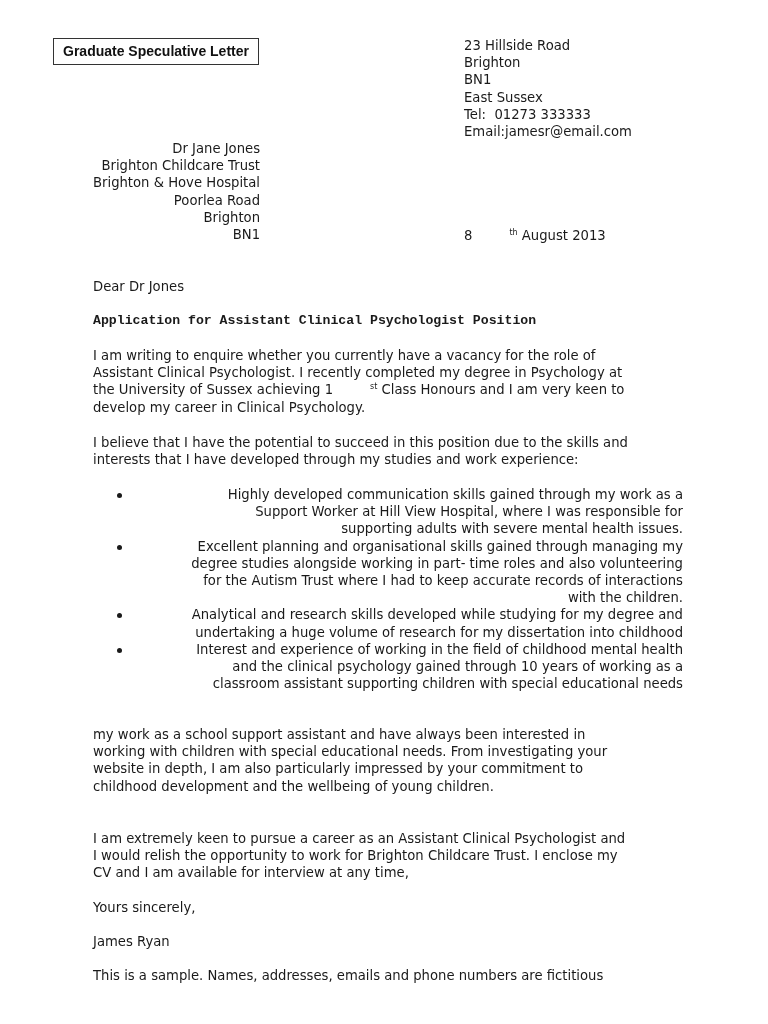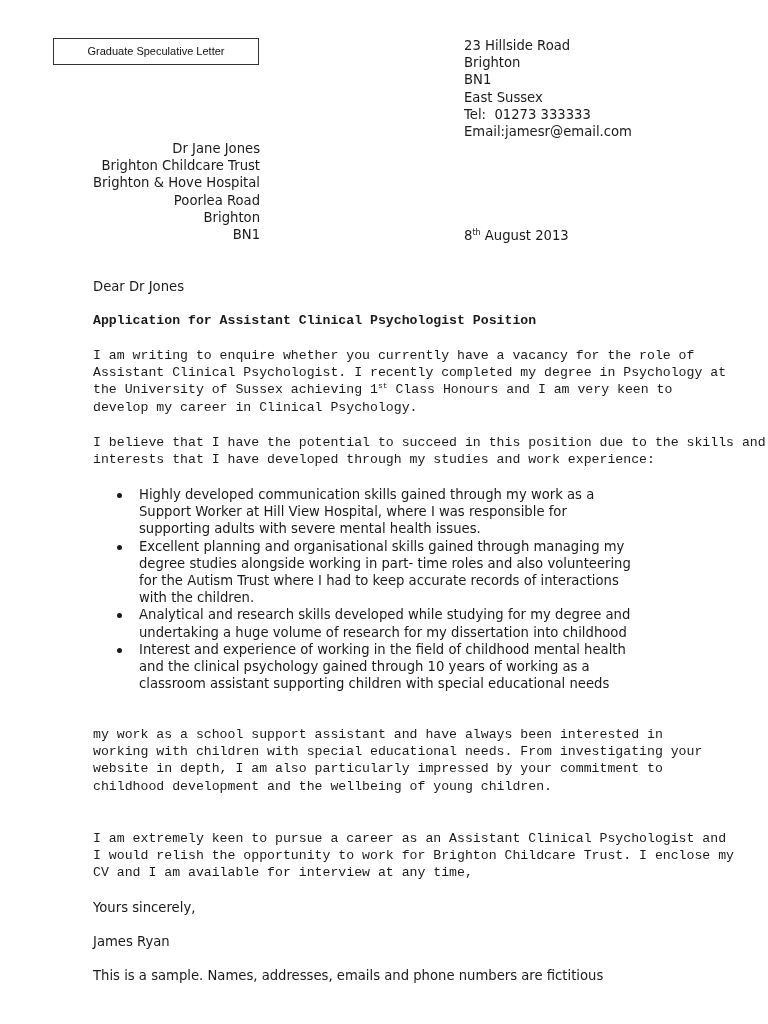--- a/index.html
+++ b/index.html
@@ -19,49 +19,50 @@
     }
     .abs { position: absolute; }
     .title-box {
       left: 53px;
       top: 38px;
       width: 206px;
       height: 27px;
       border: 1.5px solid #333;
       box-sizing: border-box;
       font-family: "Liberation Sans", sans-serif;
-      font-weight: normal;
-      font-size: 11px;
+      font-weight: bold;
+      font-size: 14px;
       line-height: 25px;
       text-align: center;
       color: #111;
     }
     .line { white-space: nowrap; display: block; }
     .sender { left: 464px; top: 37px; }
     .recipient { left: 93px; top: 140px; text-align: right; }
     .date { left: 464px; top: 227px; white-space: nowrap; }
-    .date sup, .para sup { font-size: 8px; line-height: 0; vertical-align: 5px; }
+    .date sup, .para sup { font-size: 8px; line-height: 0; vertical-align: 5px; padding-left: 37px; }
     .salutation { left: 93px; top: 278px; }
     .subject {
       left: 93px; top: 312px;
       font-weight: bold;
       white-space: nowrap;
       font-family: Liberation Mono, monospace;
     }
-    .para { left: 93px; width: 580px; font-family: Liberation Mono, monospace; }
+    .para { left: 93px; width: 580px; }
     .para .line { white-space: nowrap; }
     .bullets {
       left: 93px; top: 486px;
       width: 590px;
       margin: 0; padding: 0;
       list-style: none;
     }
     .bullet-item {
       position: relative;
       padding-left: 46px;
+      text-align: right;
     }
     .bullet-dot {
       position: absolute;
       left: 24px;
       top: 7px;
       width: 5px;
       height: 5px;
       border-radius: 50%;
       background: #1a1a1a;
     }

